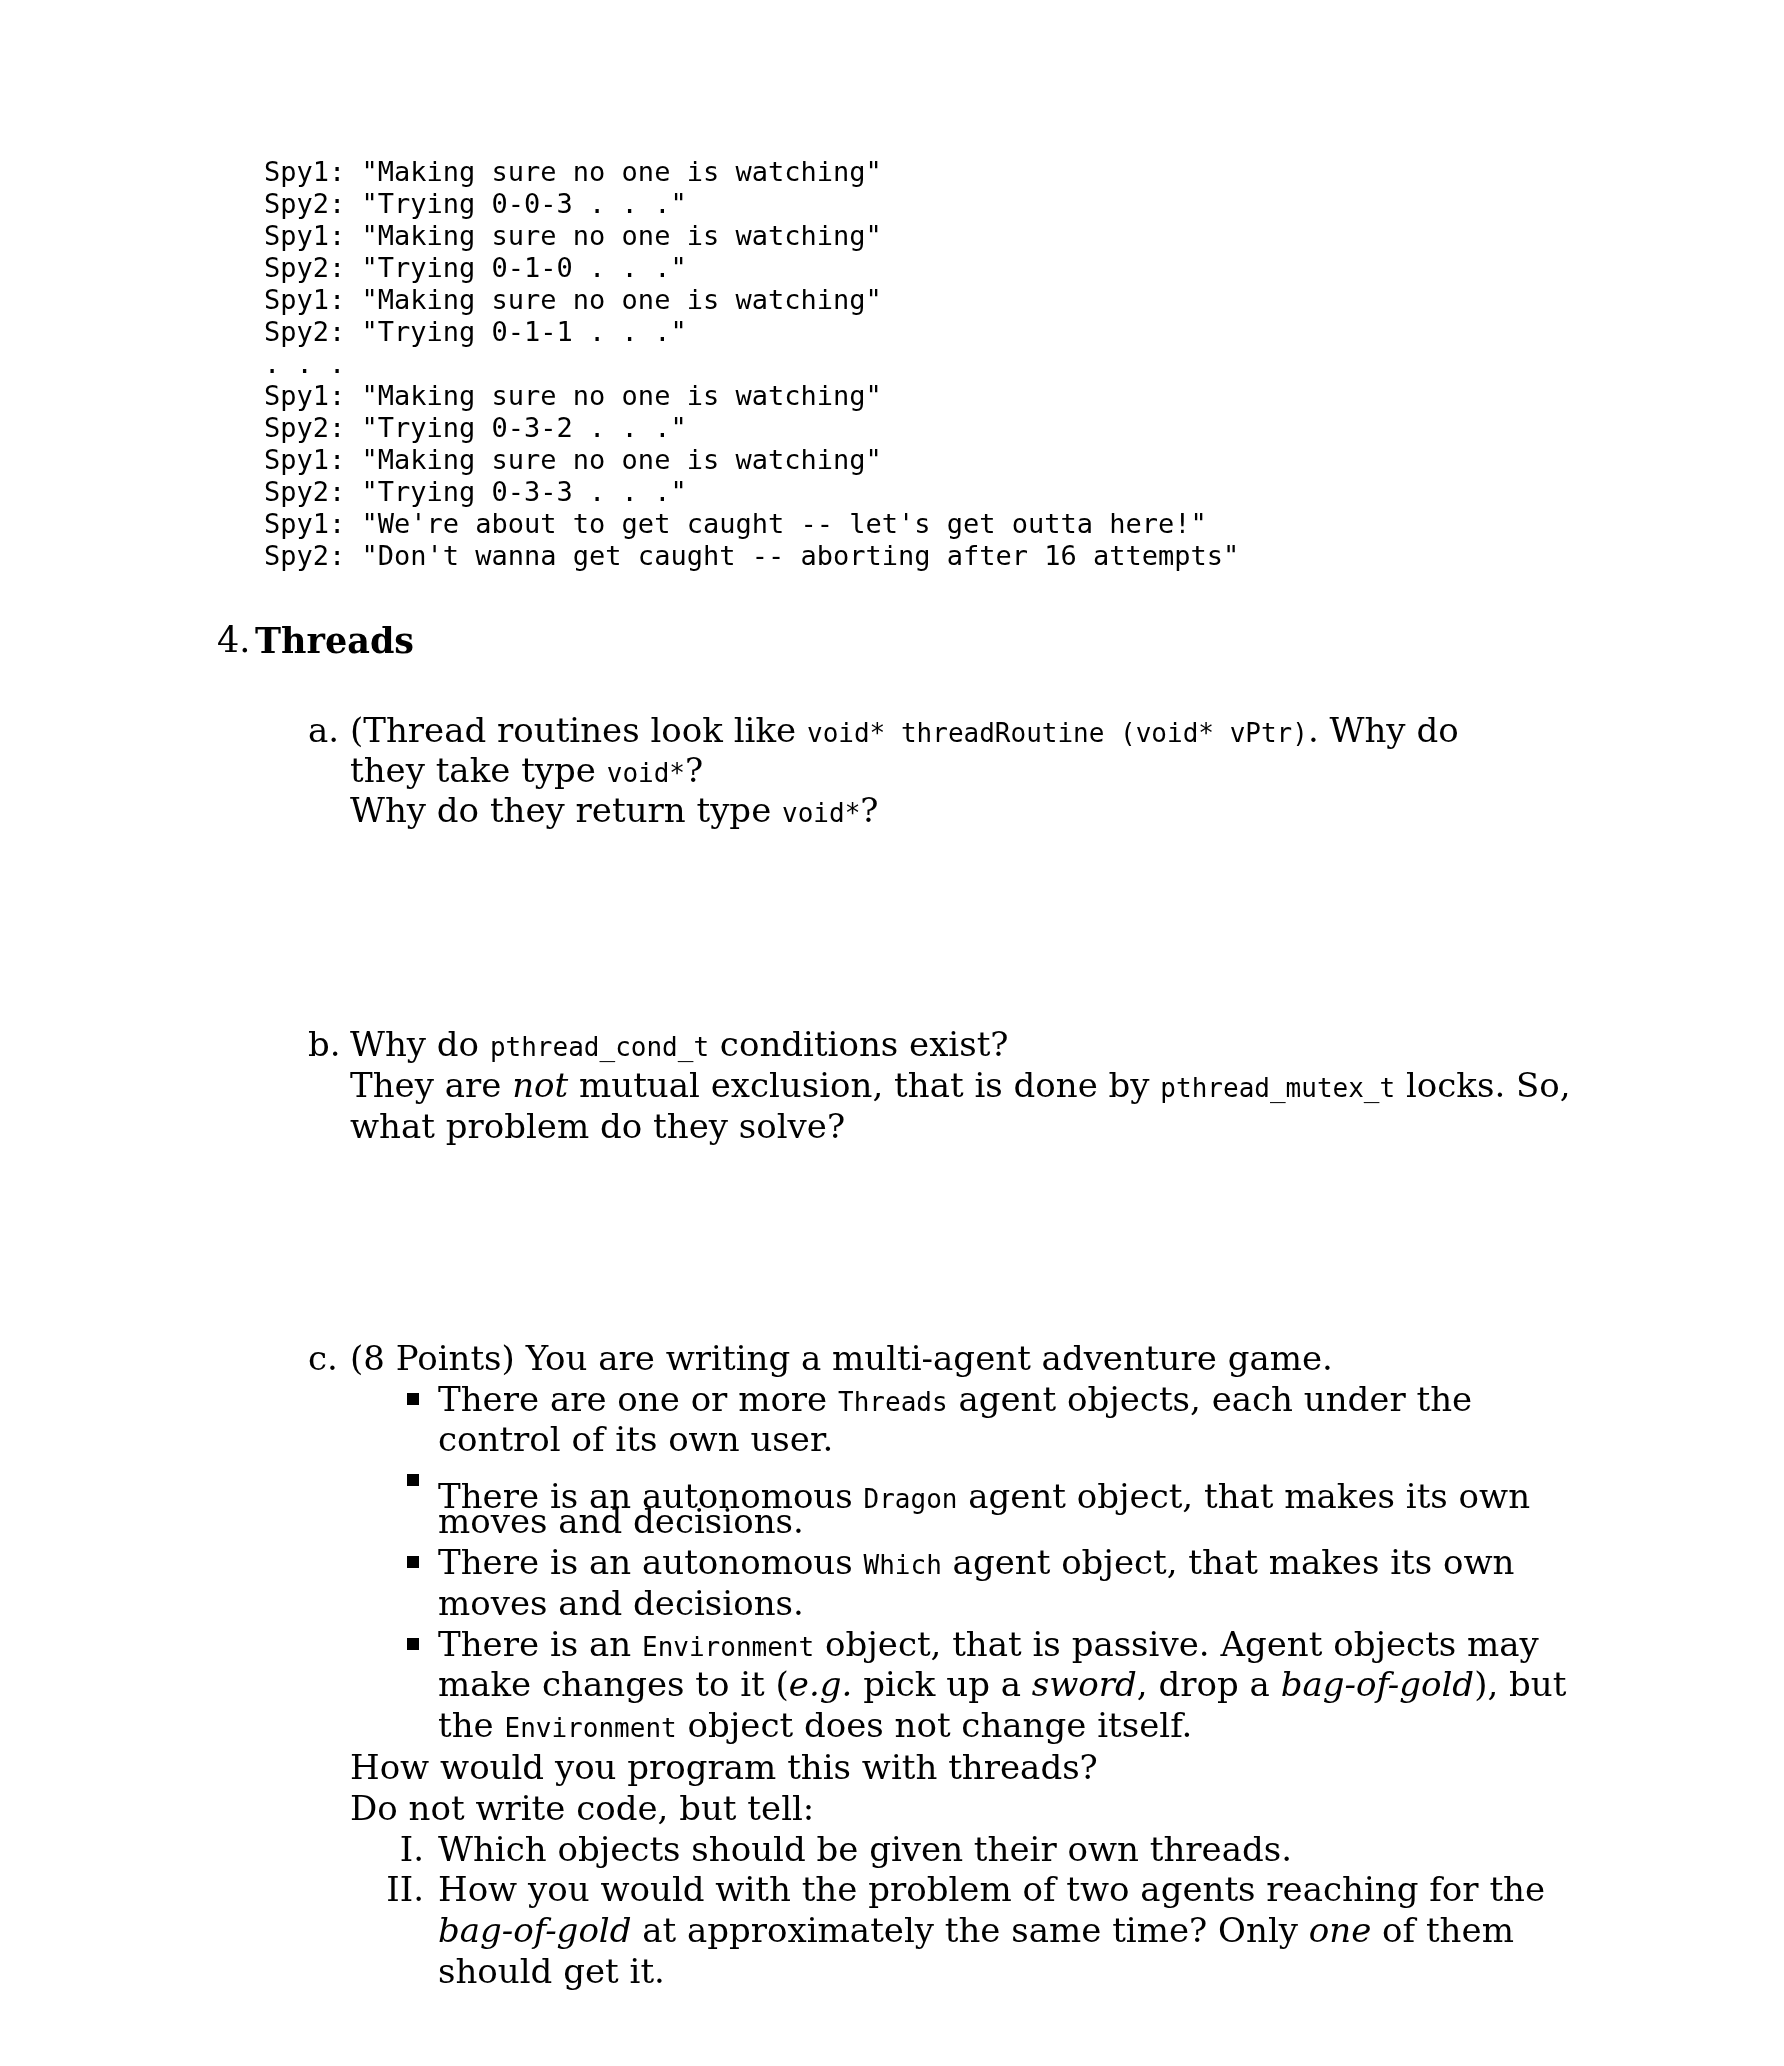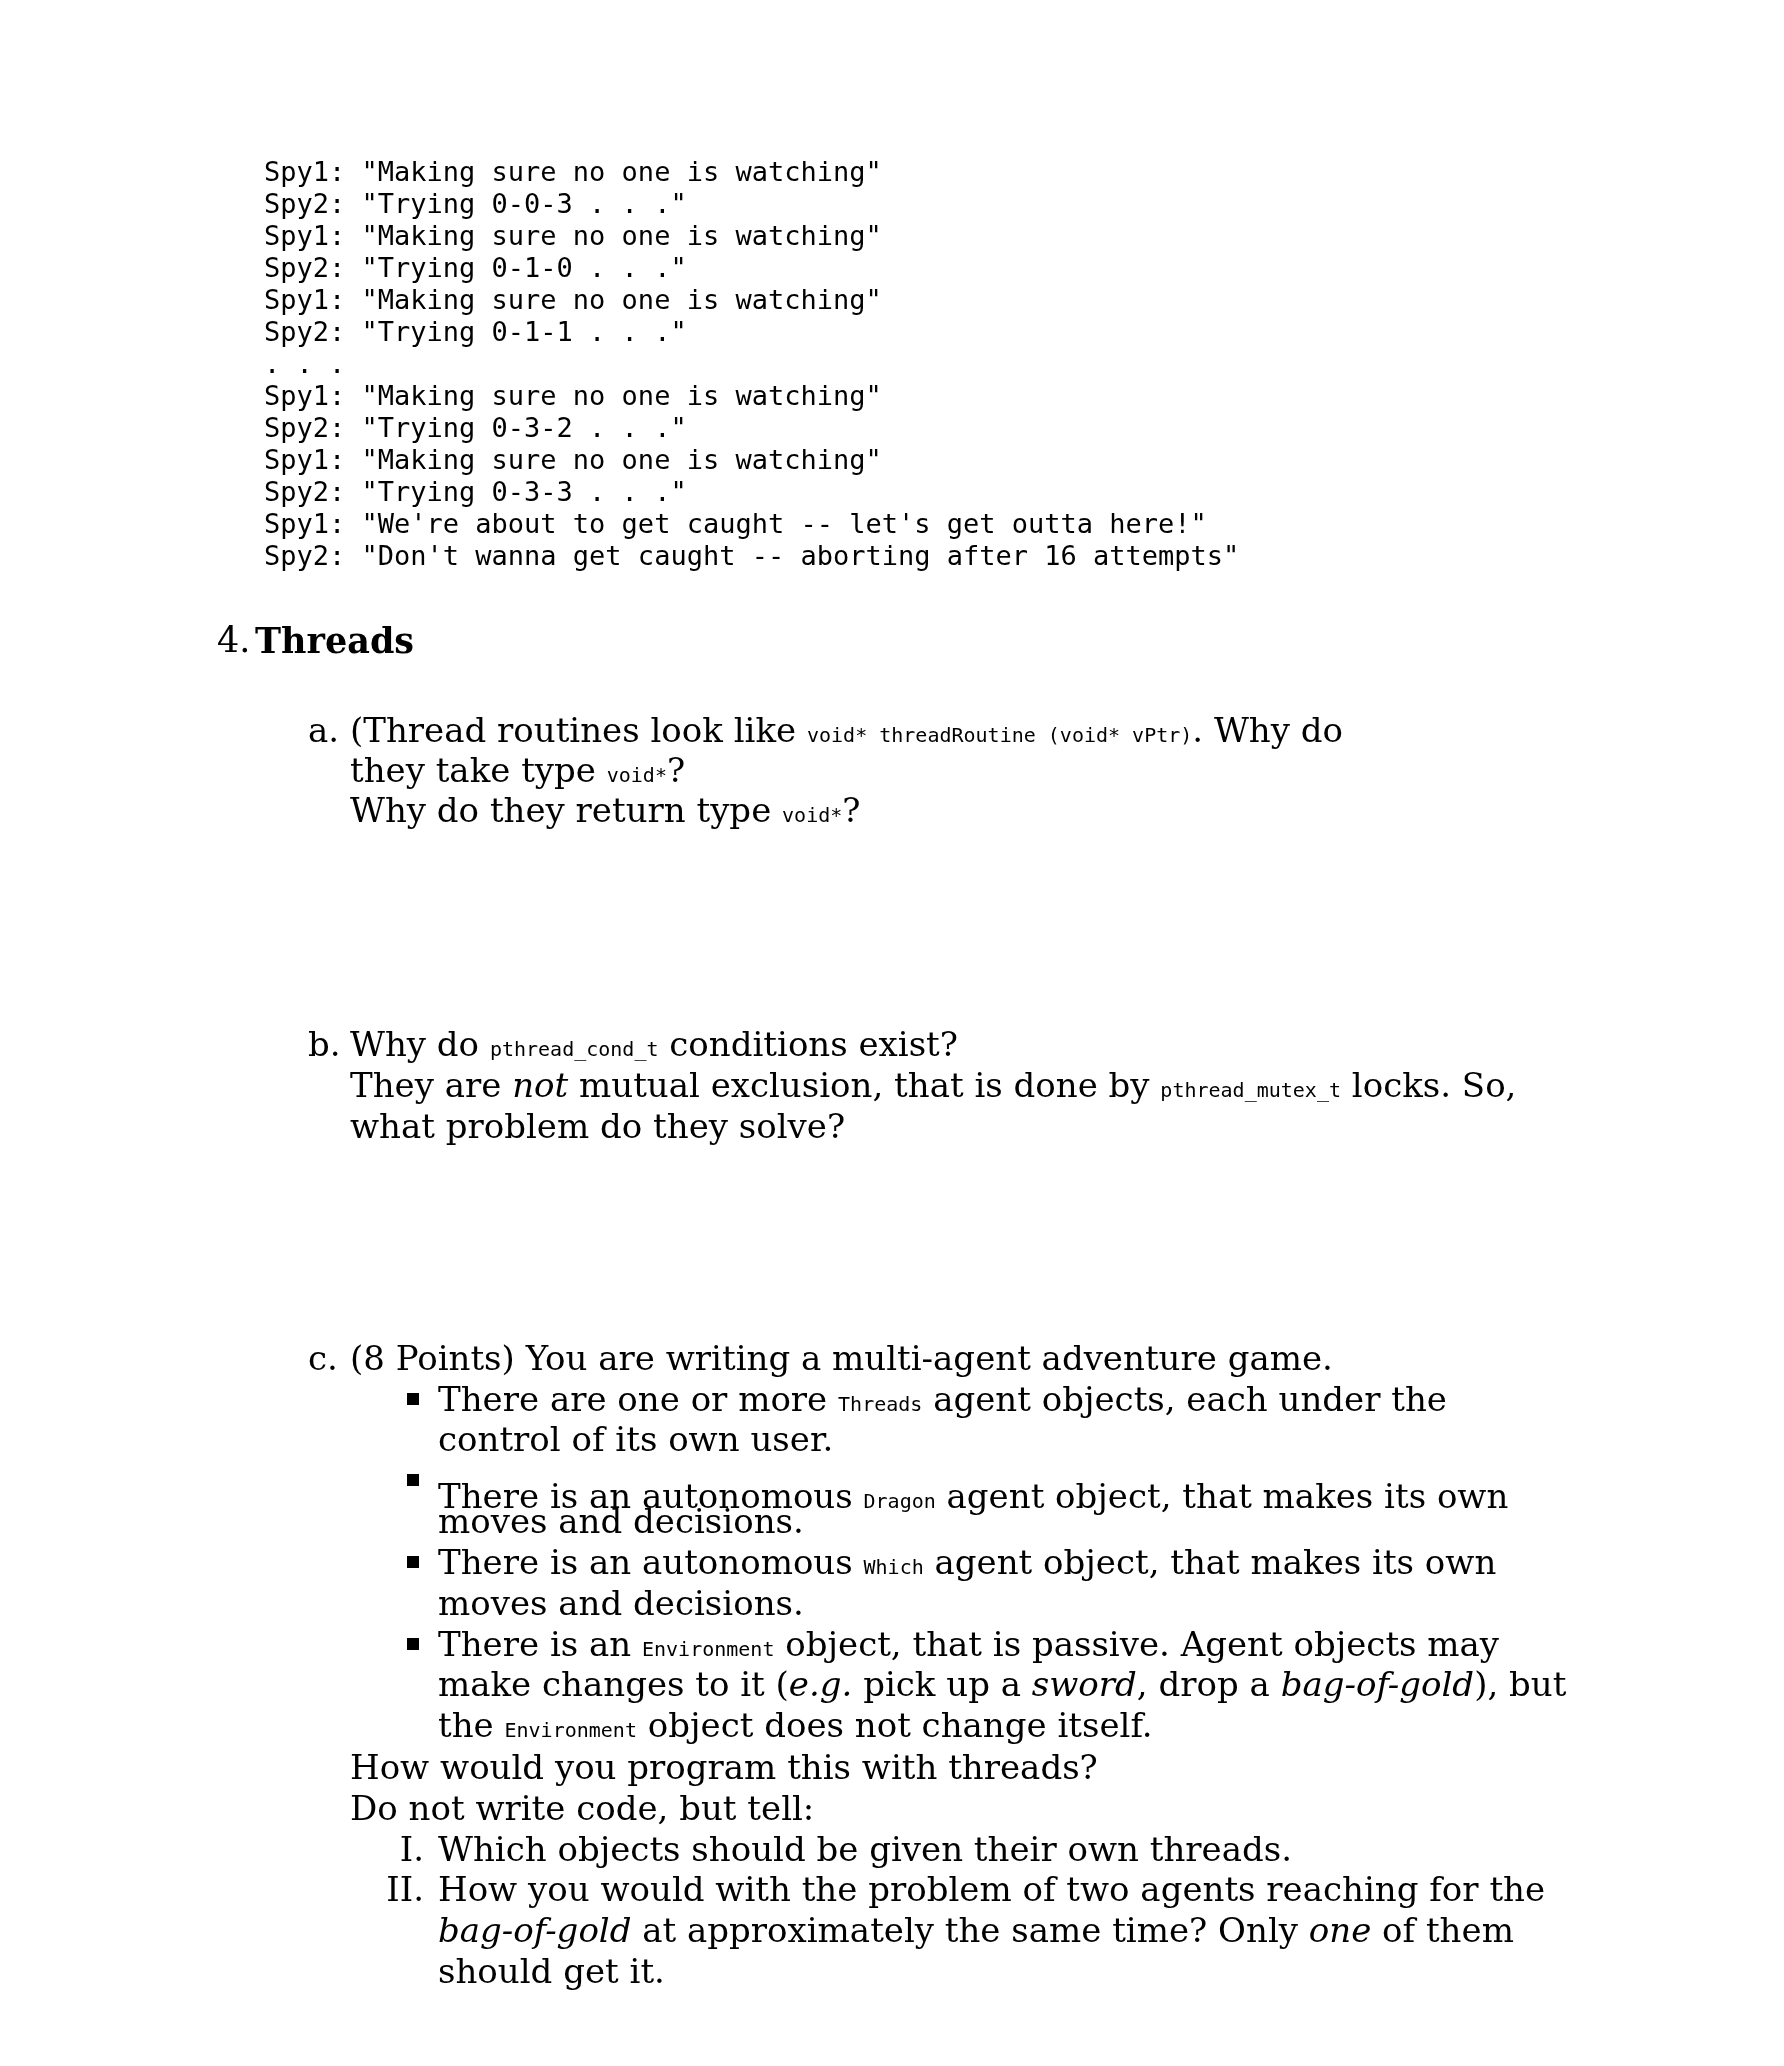--- a/index.html
+++ b/index.html
@@ -14,21 +14,21 @@
   
   .section { position: absolute; left: 0; top: 620px; width: 1784px; height: 41px;
              font-family: "DejaVu Serif", serif; font-size: 35px; line-height: 41px; }
   .section .num { position: absolute; left: 217px; top: 0; }
   .section .title { position: absolute; left: 255px; top: 0; font-weight: bold; }
 
   
   .q { position: absolute; left: 0; width: 1784px; font-family: "DejaVu Serif", serif; font-size: 34px; }
   .ln { position: absolute; height: 41px; line-height: 41px; white-space: pre; }
   .lbl { position: absolute; line-height: 41px; }
-  .code { font-family: "DejaVu Sans Mono", monospace; font-size: 20px; }
+  .code { font-family: "DejaVu Sans Mono", monospace; font-size: 26px; }
   em { font-style: italic; }
   .bullet { position: absolute; width: 12px; height: 12px; background: #000; }
   .roman { position: absolute; text-align: right; width: 83px; line-height: 41px; }
 </style>
 </head>
 <body>
 
 <div class="page">
 
   <pre class="spy"><span class="spy-line">Spy1: "Making sure no one is watching"</span><span class="spy-line">Spy2: "Trying 0-0-3 . . ."</span><span class="spy-line">Spy1: "Making sure no one is watching"</span><span class="spy-line">Spy2: "Trying 0-1-0 . . ."</span><span class="spy-line">Spy1: "Making sure no one is watching"</span><span class="spy-line">Spy2: "Trying 0-1-1 . . ."</span><span class="spy-line">. . .</span><span class="spy-line">Spy1: "Making sure no one is watching"</span><span class="spy-line">Spy2: "Trying 0-3-2 . . ."</span><span class="spy-line">Spy1: "Making sure no one is watching"</span><span class="spy-line">Spy2: "Trying 0-3-3 . . ."</span><span class="spy-line">Spy1: "We're about to get caught -- let's get outta here!"</span><span class="spy-line">Spy2: "Don't wanna get caught -- aborting after 16 attempts"</span></pre>

